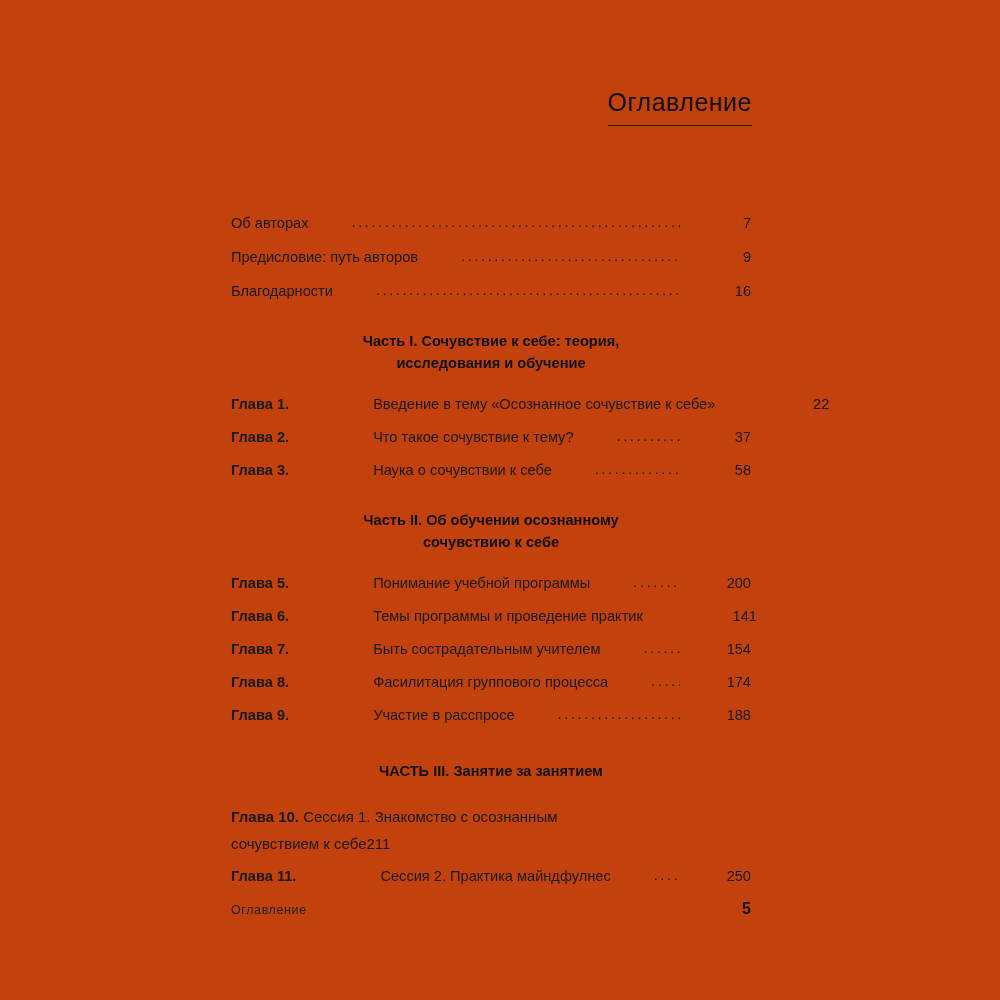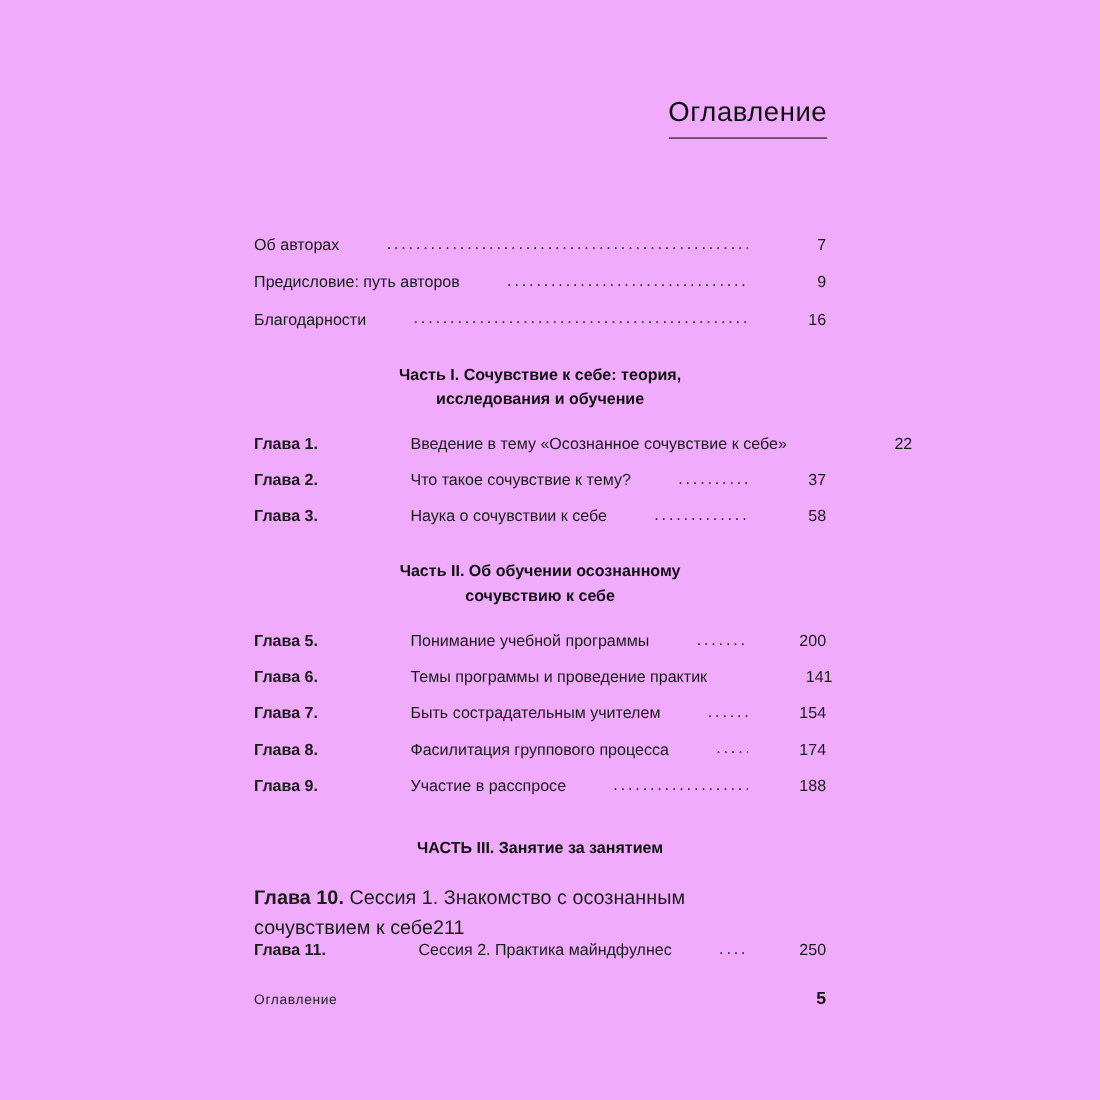--- a/index.html
+++ b/index.html
@@ -4,21 +4,21 @@
 <style>
   html, body {
     margin: 0;
     padding: 0;
     background: #ffffff;
   }
   .page {
     position: relative;
     width: 1000px;
     height: 1000px;
-    background: #f0abfc;
+    background: #c2410c;
     font-family: "Liberation Sans", sans-serif;
     color: #1a1a1a;
     overflow: hidden;
   }
   .page-inner {
     position: absolute;
     left: 0;
     top: 0;
     width: 1000px;
     height: 1000px;
@@ -96,23 +96,23 @@
     margin: 30px 0 22px 0;
     padding: 0 24px;
     color: #111;
   }
   .part.single { margin: 36px 0 26px 0; }
 
   .chapter-block .entry { margin-bottom: 16px; }
 
   
   .entry-multiline {
-    font-size: 18px;
+    font-size: 15px;
     line-height: 17px;
-    margin-bottom: 4px;
+    margin-bottom: 16px;
   }
   .entry-multiline .line1 {
     display: block;
     margin-bottom: 10px;
   }
   .entry-multiline .line2 {
     display: flex;
     align-items: flex-start;
   }
   .entry-multiline .chap { font-weight: bold; }

